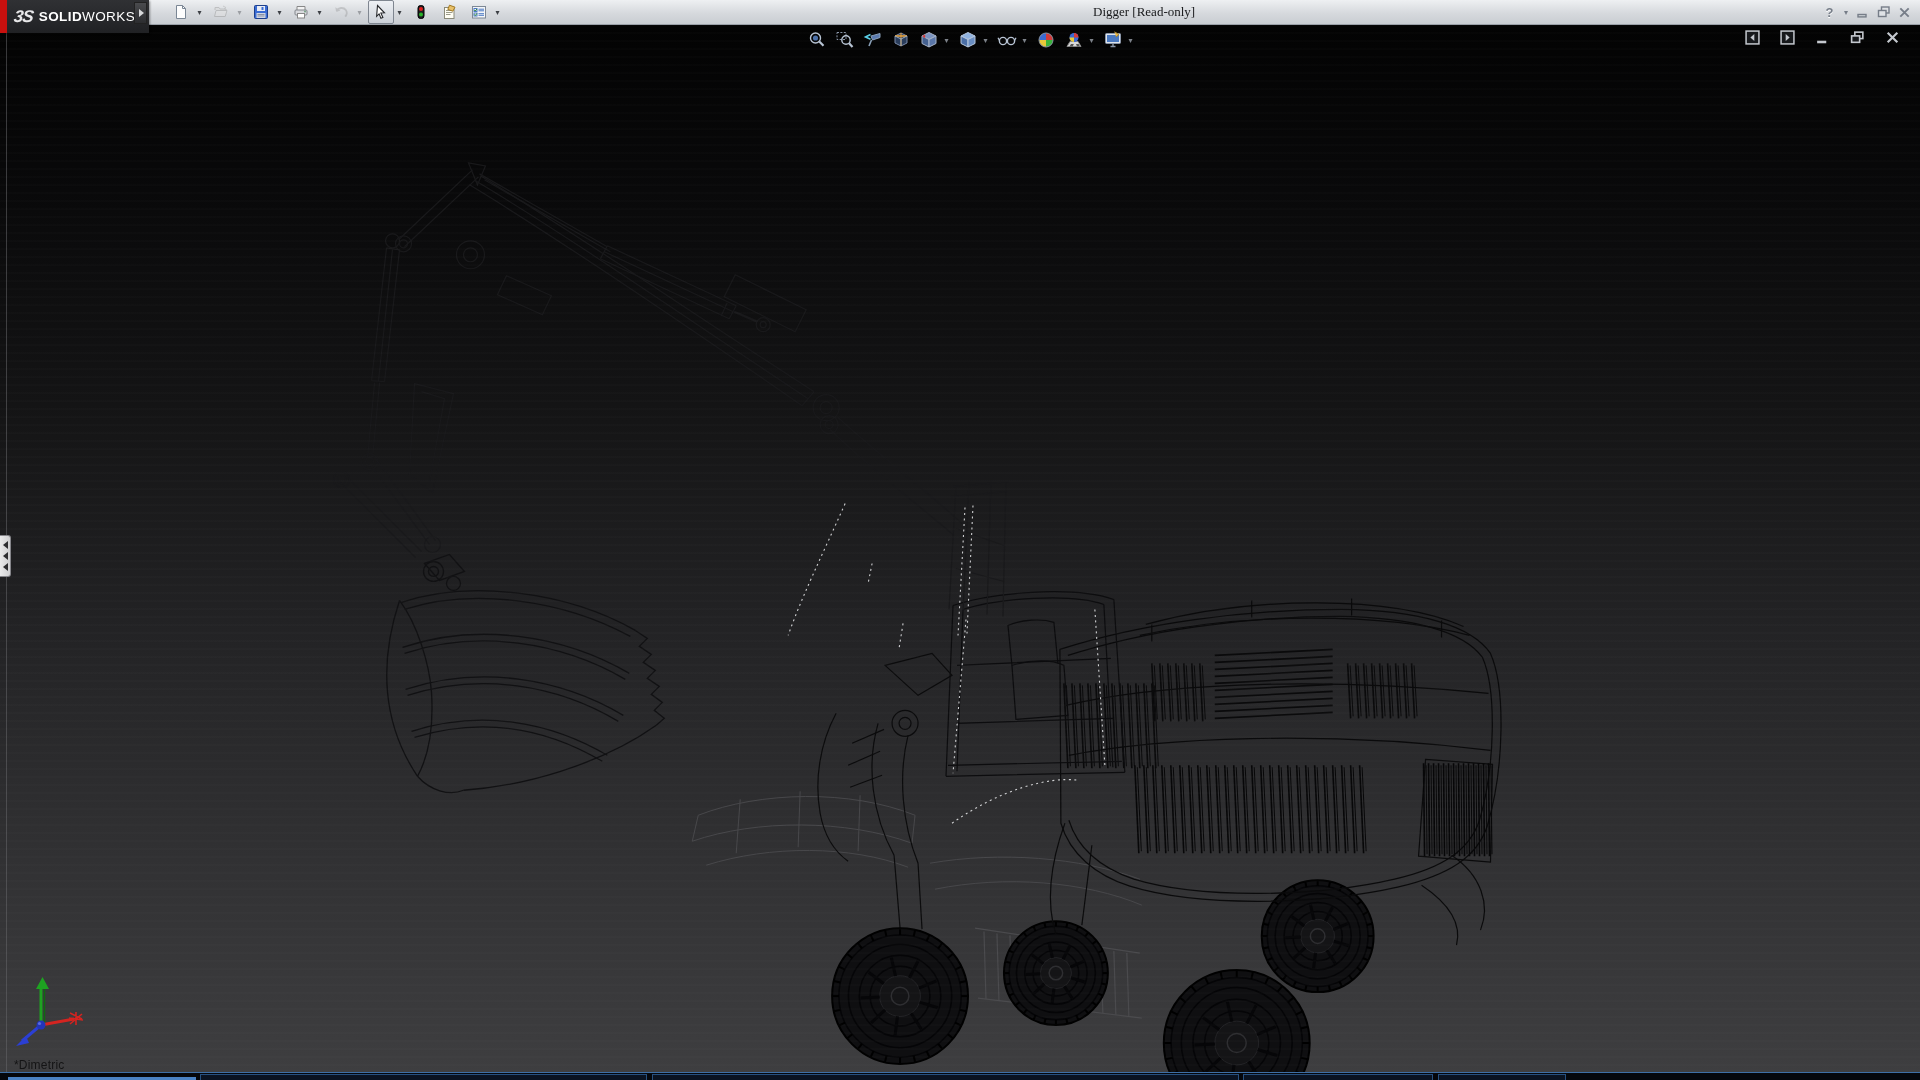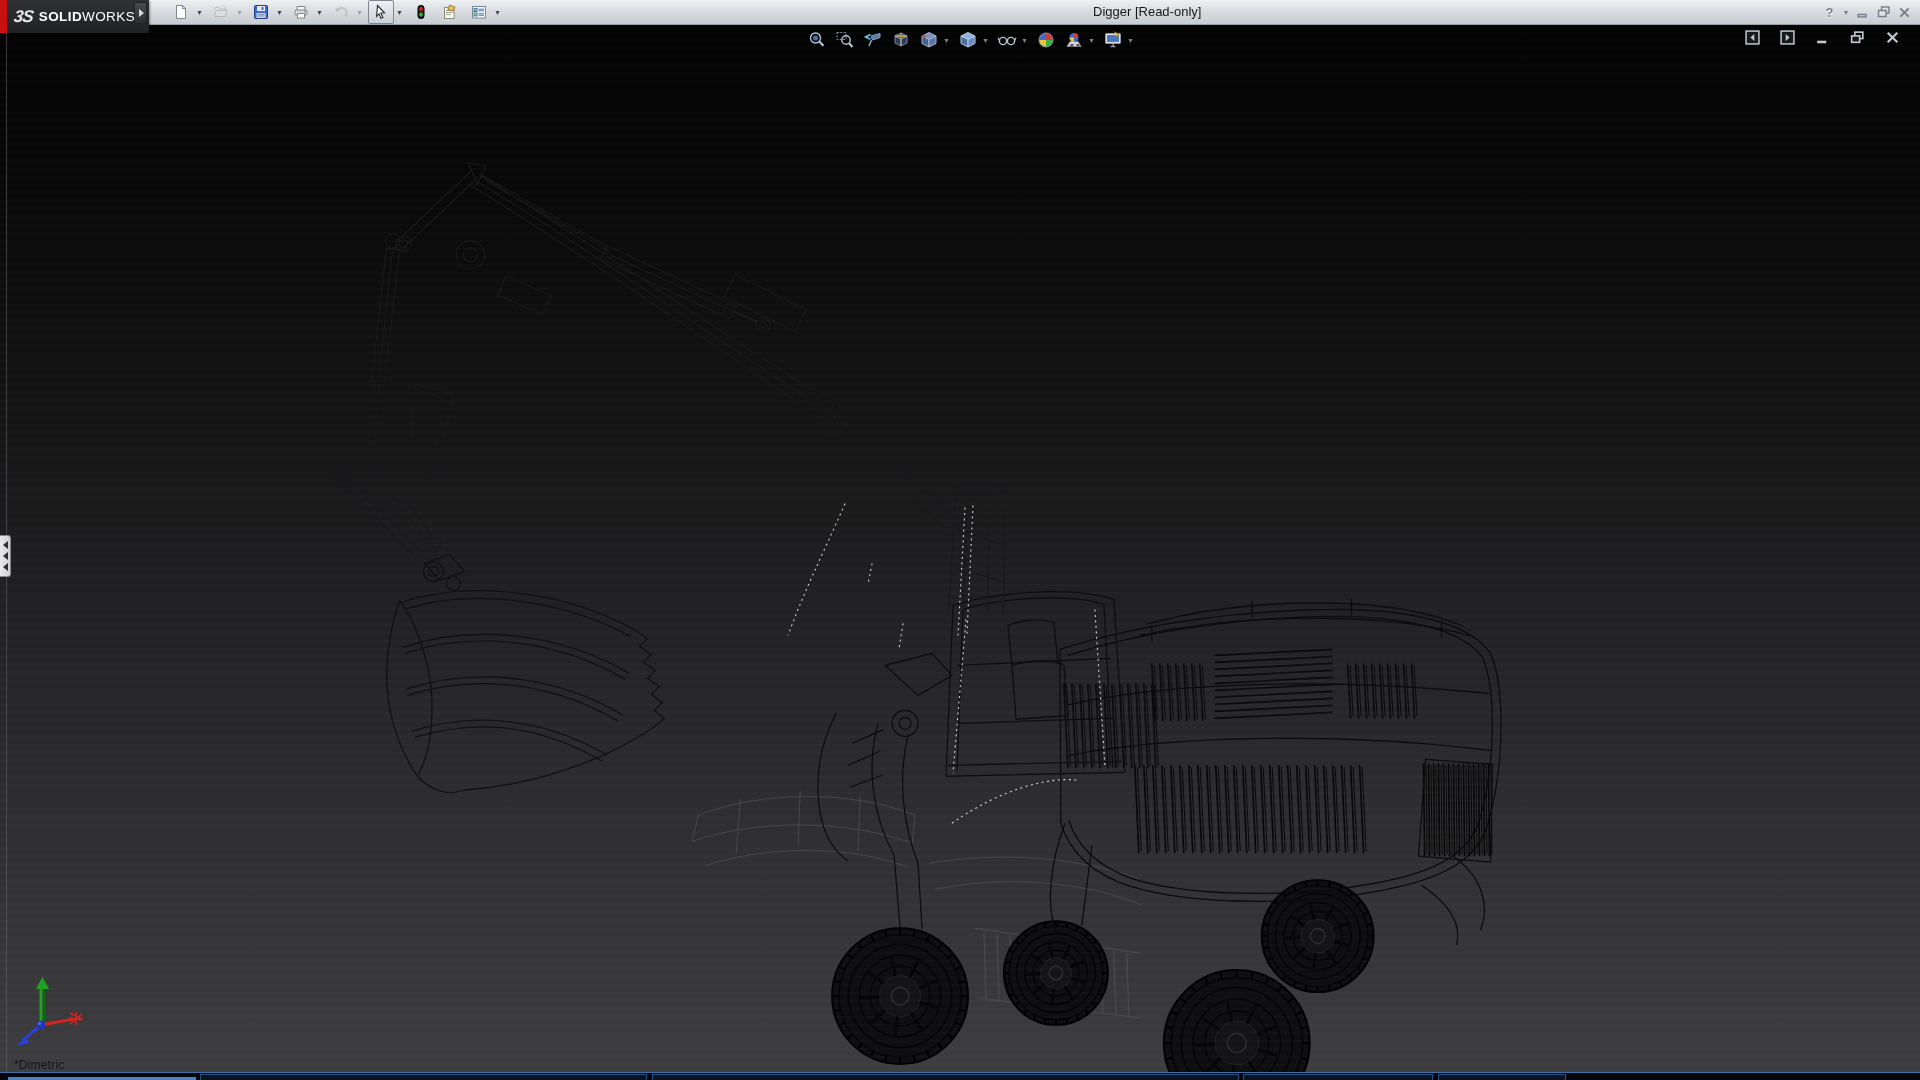--- a/index.html
+++ b/index.html
@@ -33,21 +33,21 @@
   .main-toolbar{
     position:absolute;left:168px;top:0;height:24px;display:flex;align-items:center;z-index:35;
   }
   .tb-btn{width:24px;height:22px;display:flex;align-items:center;justify-content:center;border:1px solid transparent;border-radius:2px;}
   .tb-btn.pressed{background:linear-gradient(#eef1f5,#ccd1d8);border:1px solid #7f8690;}
   .tb-btn.disabled{opacity:.38;filter:grayscale(.9);}
   .tb-caret{width:11px;height:22px;display:flex;align-items:center;justify-content:center;font-size:8px;color:#3c3f44;}
   .tb-caret.disabled{opacity:.38;}
   .tb-gap{width:3px;}
   .title-text{
-    position:absolute;left:1093px;top:4px;font-size:13px;color:#17181a;z-index:32;white-space:nowrap;
+    position:absolute;left:1093px;top:4px;font-size:13px;color:#17181a;z-index:32;white-space:nowrap;font-family:Liberation Serif, serif;
   }
   .win-controls{position:absolute;right:5px;top:0;height:24px;display:flex;align-items:center;z-index:40;}
   .win-glyph{width:21px;height:22px;display:flex;align-items:center;justify-content:center;color:#767d88;font-weight:bold;font-size:13px;text-shadow:0 1px 0 #fff;}
   .win-glyph svg{display:block}
   .win-caret{width:12px;font-size:8px;color:#767d88;text-align:center;}
   
   .viewport{
     position:absolute;top:24px;left:0;right:0;bottom:7px;
     background:linear-gradient(180deg,#030303 0%,#09090a 16%,#151516 38%,#232325 58%,#303032 78%,#3e3e40 100%);
     overflow:hidden;z-index:1;

